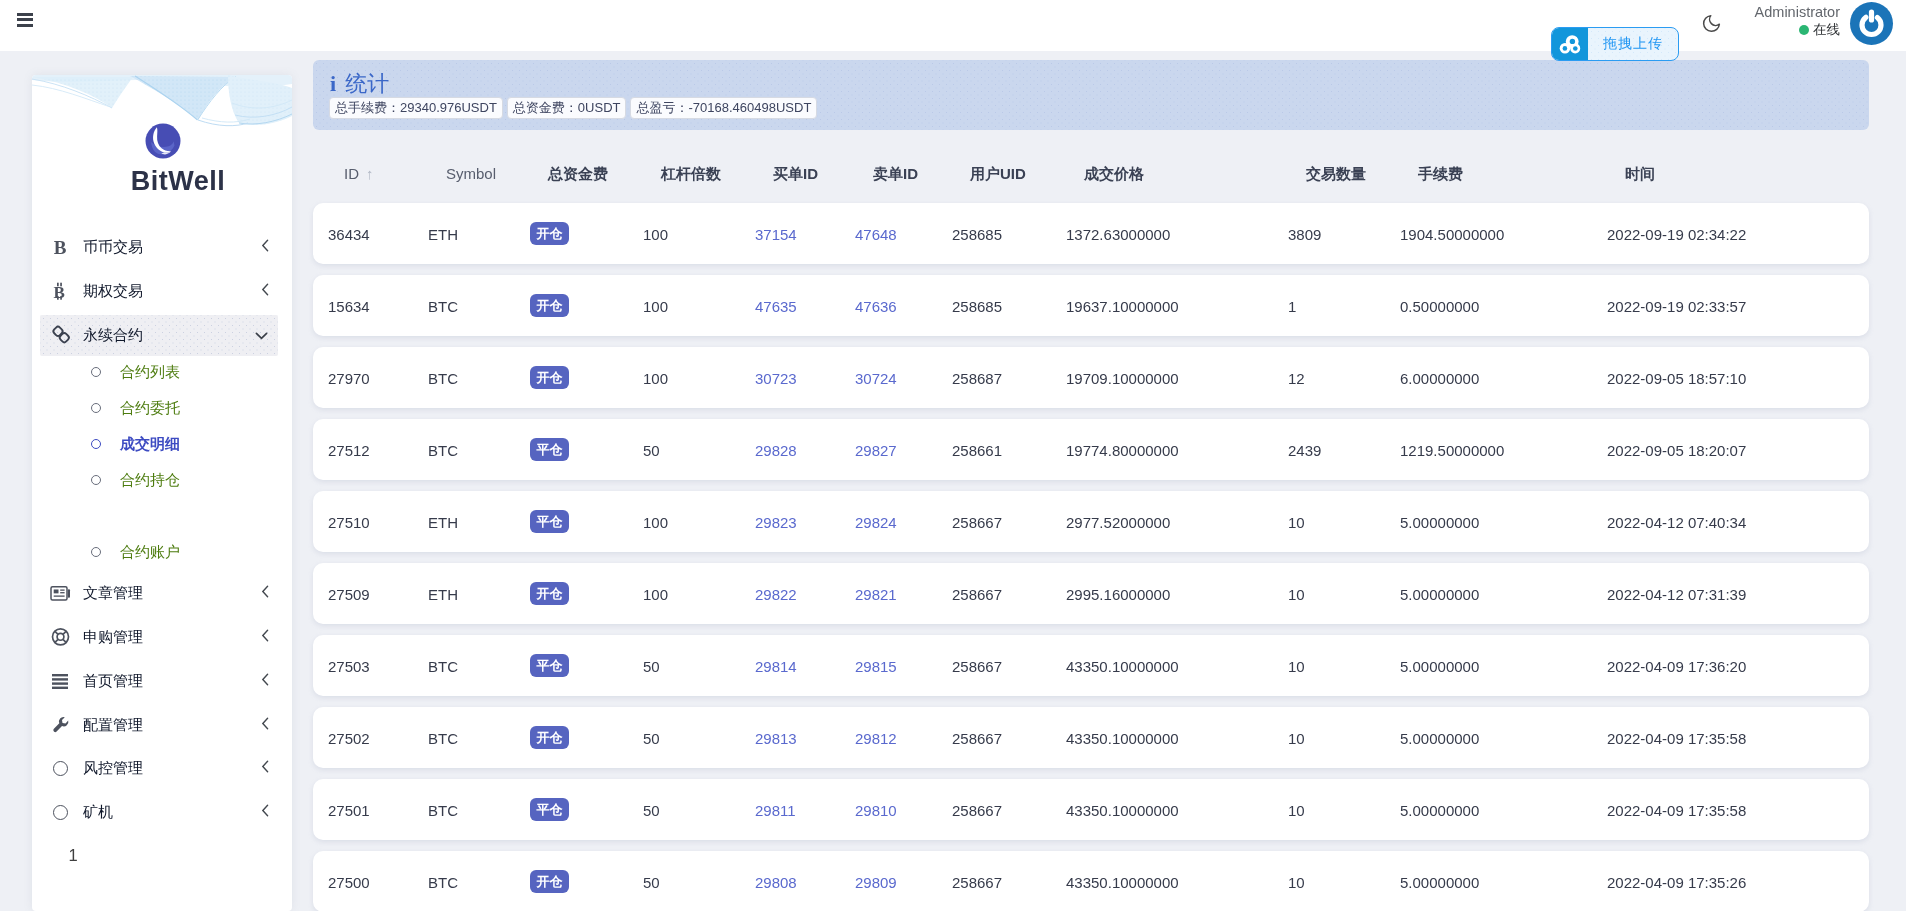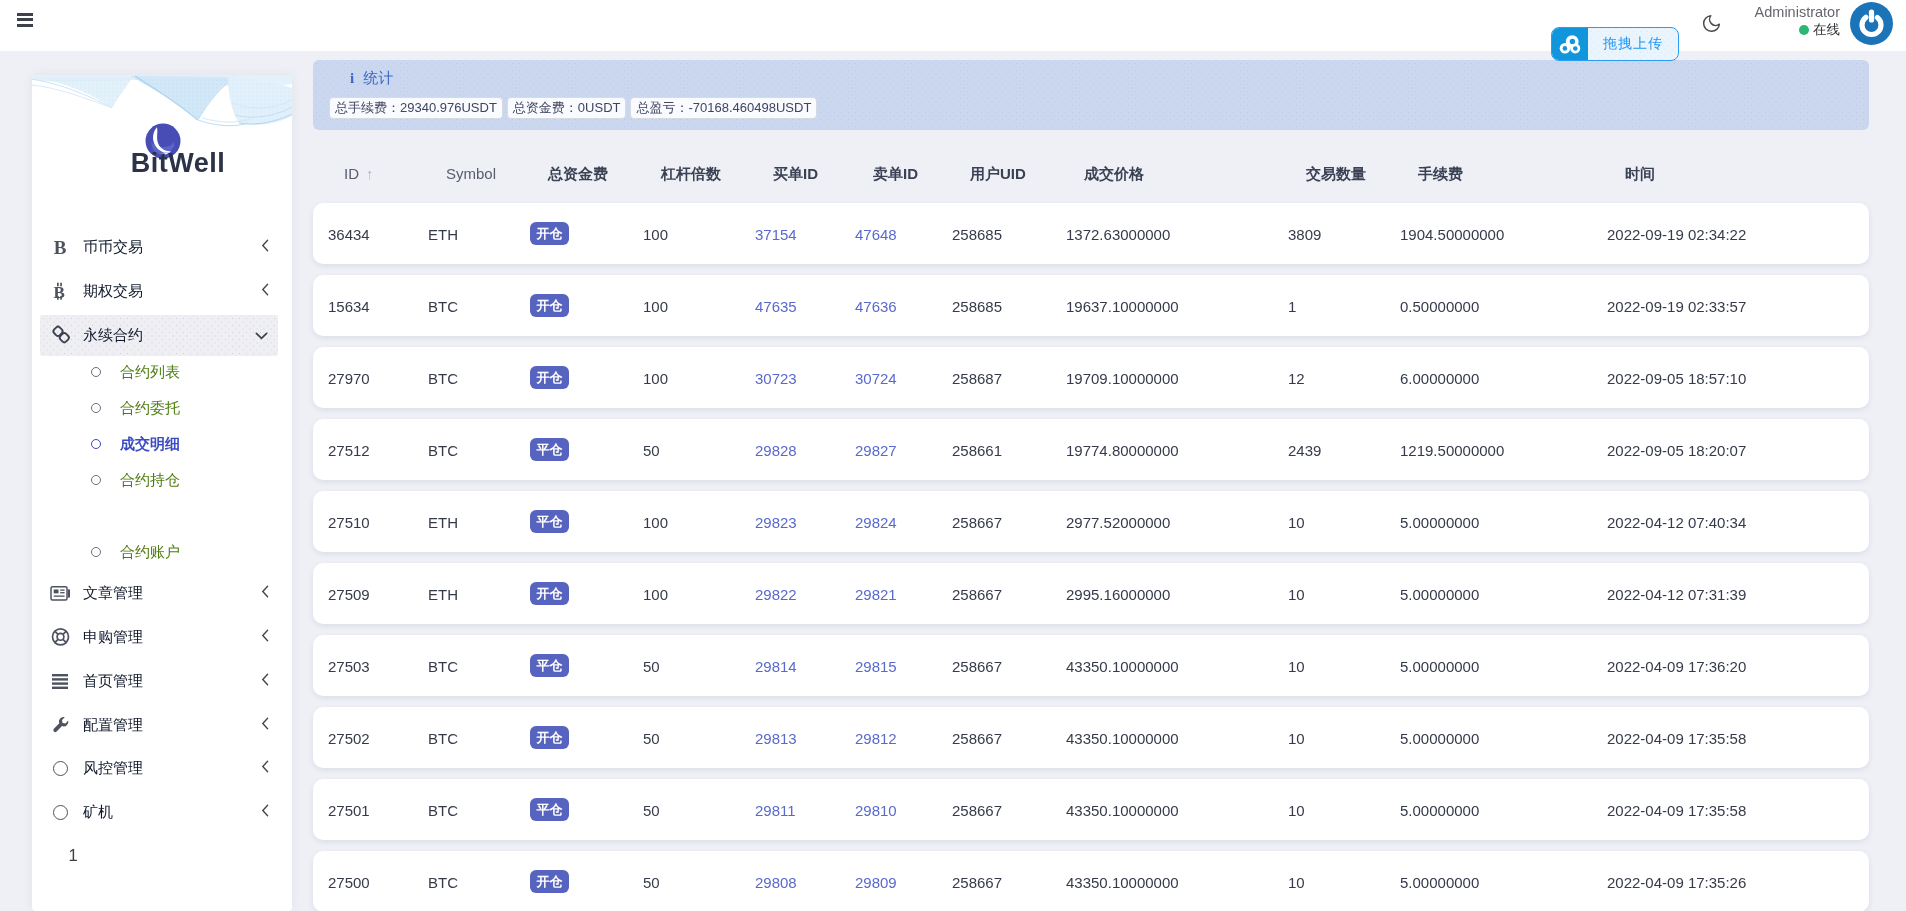--- a/index.html
+++ b/index.html
@@ -13,37 +13,37 @@
 #adm .s { font-size:13.5px; color:#303336; line-height:16px; }
 #adm .dot { display:inline-block; width:10px; height:10px; border-radius:50%; background:#2bb673; margin-right:4px; vertical-align:-1px; }
 #pwr { position:absolute; left:1849px; top:1px; }
 #upload { position:absolute; left:1551px; top:27px; width:128px; height:34px; border:1px solid #2b9cf2; border-radius:8px; display:flex; overflow:hidden; background:#e9f4fd; }
 #upload .l { width:36px; background:#1296db; display:flex; align-items:center; justify-content:center; }
 #upload .r { flex:1; background-image:radial-gradient(#d4e8fa 0.8px, transparent 0.95px), radial-gradient(#d4e8fa 0.8px, transparent 0.95px); background-size:7px 7px; background-position:0 0, 3.5px 3.5px; display:flex; align-items:center; justify-content:center; font-size:14px; color:#2196f3; letter-spacing:1px; }
 #sidebar { position:absolute; left:32px; top:75px; width:260px; height:836px; background:#fff; border-radius:4px; box-shadow:0 0 10px rgba(120,130,150,0.12); }
 .wave { position:absolute; left:0; top:0; }
 .logo { position:absolute; left:112px; top:47px; }
 #sidebar { overflow:hidden; }
-#bitwell { position:absolute; left:0; top:73px; width:292px; text-align:center; font-size:27px; font-weight:bold; color:#2c3248; letter-spacing:0.5px; }
+#bitwell { position:absolute; left:0; top:91px; width:292px; text-align:center; font-size:27px; font-weight:bold; color:#2c3248; letter-spacing:0.5px; }
 .mi { position:absolute; left:0; width:260px; height:44px; }
 .mic { position:absolute; left:17px; top:50%; transform:translateY(-50%); width:22px; text-align:center; }
 .mic svg, .mic span { vertical-align:middle; }
 .mit { position:absolute; left:51px; top:50%; transform:translateY(-50%); font-size:15px; color:#0f172a; }
 .mch { position:absolute; left:229px; top:50%; transform:translateY(-50%); }
 .hl { position:absolute; left:8px; top:240px; width:238px; height:41px; background:#efeff3;
   background-image:radial-gradient(#ccd1e1 0.9px, transparent 1px), radial-gradient(#ccd1e1 0.9px, transparent 1px); background-size:7px 7px; background-position:0 0, 3.5px 3.5px; border-radius:2px; }
 .sub { position:absolute; left:0; width:260px; height:36px; }
 .ring { position:absolute; left:59px; top:50%; transform:translateY(-50%); width:10px; height:10px; border:1.6px solid #696e7c; border-radius:50%; }
 .st { position:absolute; left:88px; top:50%; transform:translateY(-50%); font-size:15px; color:#4d7c0f; }
 .sub.active .ring { border-color:#3d4bc2; }
 .sub.active .st { color:#3d4bc2; font-weight:bold; }
 #pg1 { position:absolute; left:30px; top:771px; width:22px; text-align:center; font-size:16.5px; color:#3f3f3f; }
 #stats { position:absolute; left:313px; top:60px; width:1556px; height:70px; background:#cad7ee; border-radius:6px;
   background-image:radial-gradient(#bac9e8 0.8px, transparent 0.95px), radial-gradient(#bac9e8 0.8px, transparent 0.95px); background-size:7px 7px; background-position:0 0, 3.5px 3.5px; }
-#stitle { position:absolute; left:17px; top:9px; font-size:15px; color:#3a67c8;margin-left:20px; }
+#stitle { position:absolute; left:17px; top:9px; font-size:22px; color:#3a67c8; }
 #stitle .ii { font-family:"Liberation Serif",serif; font-weight:bold; font-style:normal; margin-right:9px; }
 .chips { position:absolute; left:16px; top:37px; display:flex; }
 .chip { height:22px; line-height:20px; background:#fafbfe; border:1px solid #d6dae3; border-radius:4px; margin-right:4px; font-size:13px; color:#3e4560; padding:0 5px; white-space:nowrap; }
 #thead { position:absolute; left:18px; top:160px; width:1906px; height:28px; }
 #thead span { position:absolute; top:0; line-height:28px; font-size:15px; }
 .hz { font-weight:600; color:#3a4154; }
 .he { font-weight:500; color:#575d6d; }
 .arr { color:#b3b9c6; font-size:17px; }
 .card { position:absolute; left:313px; width:1556px; height:61px; background:#fff; border-radius:10px; box-shadow:0 2px 5px rgba(150,160,185,0.22); }
 .card .c { position:absolute; top:50%; transform:translateY(-50%); font-size:15px; color:#363b4b; white-space:nowrap; }

